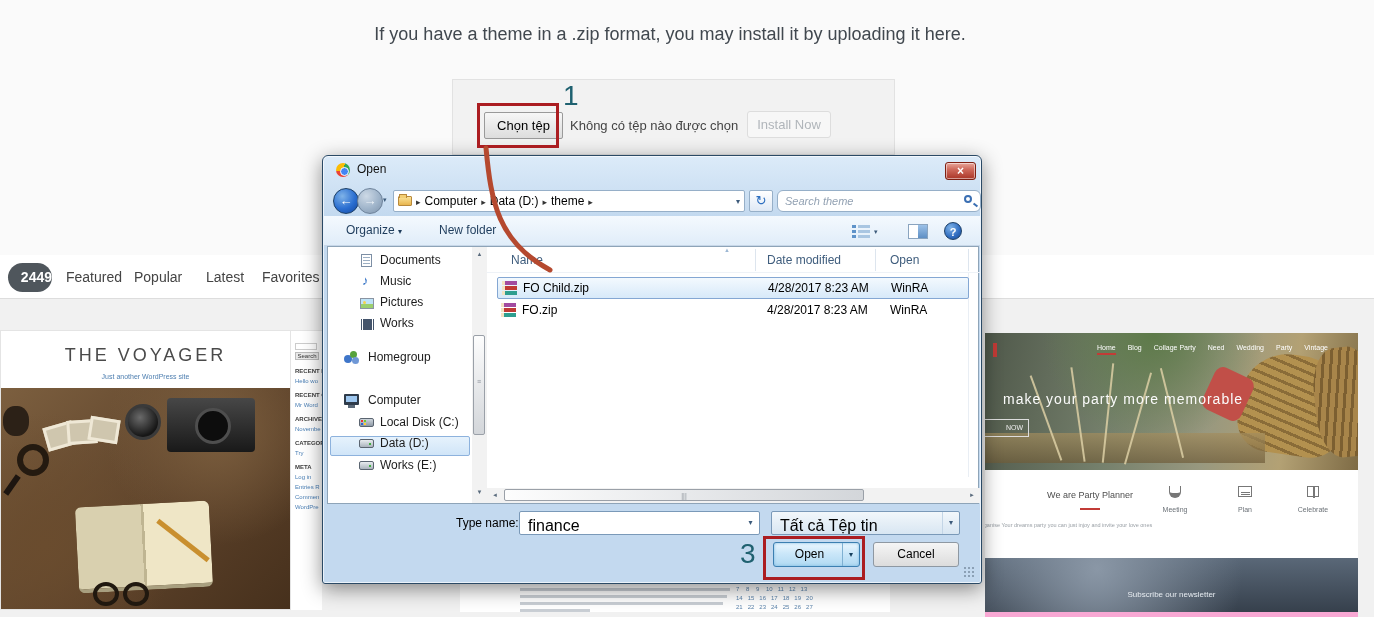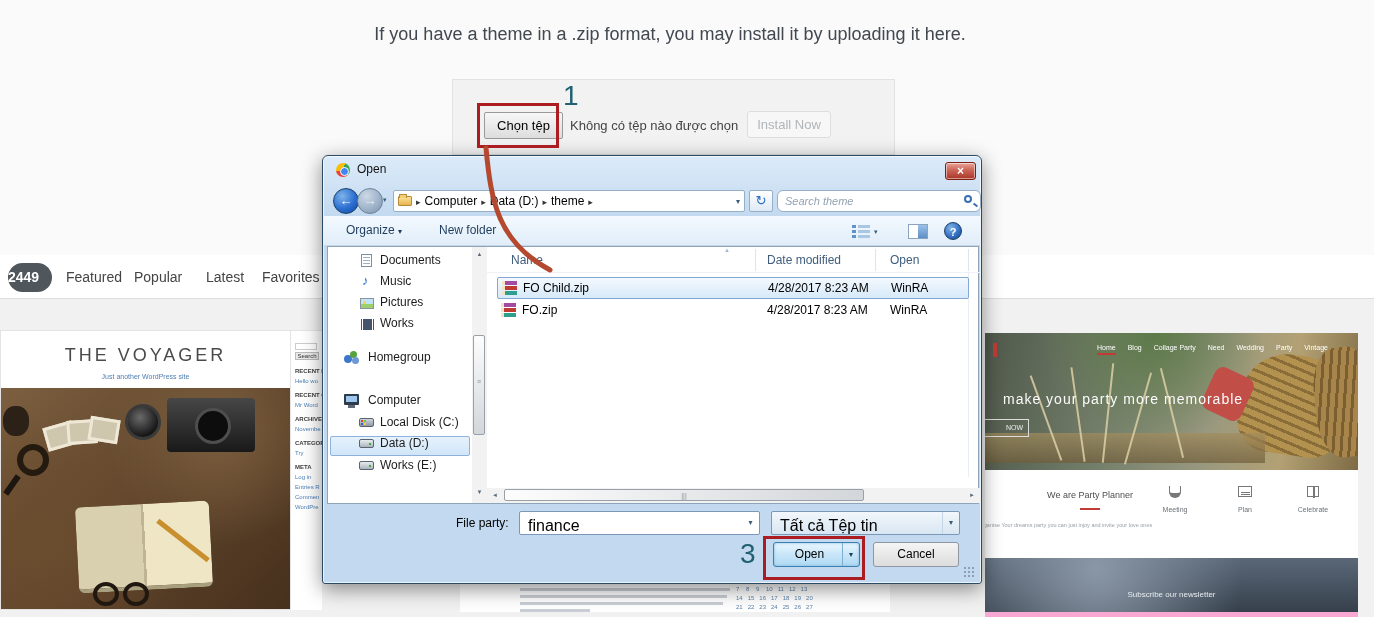--- a/index.html
+++ b/index.html
@@ -11,21 +11,21 @@
 .themes-bg{left:0;top:299px;width:1374px;height:318px;background:#f1f1f1}
 .page-head{left:0;top:24px;width:1340px;text-align:center;font-size:18px;color:#41484f}
 .upload-box{left:452px;top:79px;width:443px;height:76px;background:#f2f2f2;border:1px solid #e2e2e2}
 .choose-btn{left:31px;top:32px;width:79px;height:27px;background:linear-gradient(#f7f7f7,#ddd);
   border:1px solid #9a9a9a;border-radius:2px;font-size:13px;color:#000;text-align:center;line-height:25px}
 .nofile{left:117px;top:38px;font-size:13px;color:#444}
 .install-btn{left:294px;top:31px;width:84px;height:27px;background:#f7f7f7;border:1px solid #ddd;
   border-radius:3px;color:#b0b5ba;font-size:13px;text-align:center;line-height:25px}
 .filterbar{left:0;top:255px;width:1374px;height:44px;background:#fff;border-bottom:1px solid #ddd}
 .count-badge{left:8px;top:8px;width:44px;height:29px;border-radius:15px;background:#4f565c;color:#fff;
-  font-size:14px;font-weight:bold;text-align:left;line-height:29px}
+  font-size:14px;font-weight:bold;text-align:right;line-height:29px}
 .ftab{top:14px;font-size:14px;color:#444}
 .search-themes{left:1071px;top:8px;width:278px;height:33px;border:1px solid #ddd;background:#fff;
   font-size:14px;color:#555;padding:0 8px;font-family:inherit}
 .search-themes::placeholder{color:#8d9297}
 
 .voy-card{left:0;top:330px;width:291px;height:280px;background:#fff;border:1px solid #e4e4e4;overflow:hidden}
 .voy-title{left:0;top:14px;width:100%;text-align:center;font-size:18px;letter-spacing:3px;color:#4a4a4a;font-weight:400}
 .voy-sub{left:0;top:42px;width:100%;text-align:center;font-size:7px;color:#4e7fb0}
 .voy-img{left:0;top:57px;width:290px;height:223px;background:
   radial-gradient(circle at 75% 20%,#7b5e3e 0%,rgba(0,0,0,0) 40%),
@@ -412,21 +412,21 @@
       </div>
 
       <div class="abs sb" style="left:0;top:241px;width:493px;height:15px">
         <div class="abs sarr" style="left:0;top:0;width:16px;line-height:14px">◄</div>
         <div class="abs sb-thumb" style="left:17px;top:1px;width:360px;height:12px;text-align:center;font-size:7px;color:#8b929a;line-height:11px">|||</div>
         <div class="abs sarr" style="right:0;top:0;width:16px;line-height:14px">►</div>
       </div>
     </div>
   </div>
 
-  <div class="abs txt" style="left:133px;top:360px">File party:</div>
+  <div class="abs txt" style="left:133px;top:360px">Type name:</div>
   <div class="abs combo" style="left:196px;top:355px;width:241px;height:24px">
     <span class="val txt">finance</span>
     <span class="dd" style="border-left:none">▾</span>
   </div>
   <div class="abs combo grad" style="left:448px;top:355px;width:189px;height:24px">
     <span class="val txt">Tất cả Tệp tin</span>
     <span class="dd">▾</span>
   </div>
   <div class="abs w7btn primary" style="left:450px;top:386px;width:87px;height:25px">
     <span style="margin-right:14px">Open</span>

